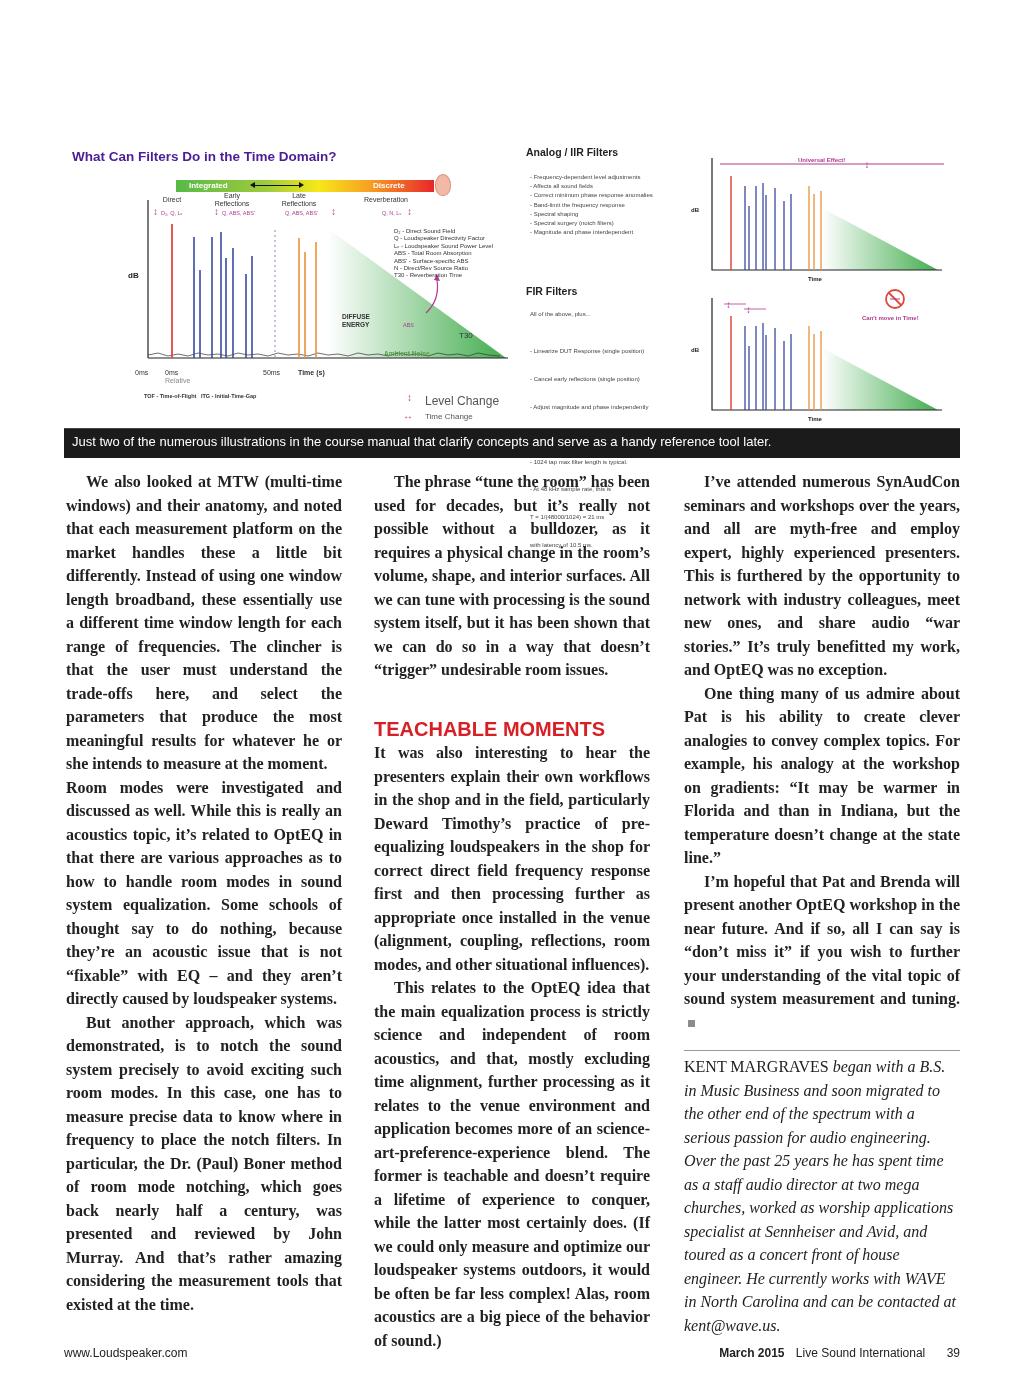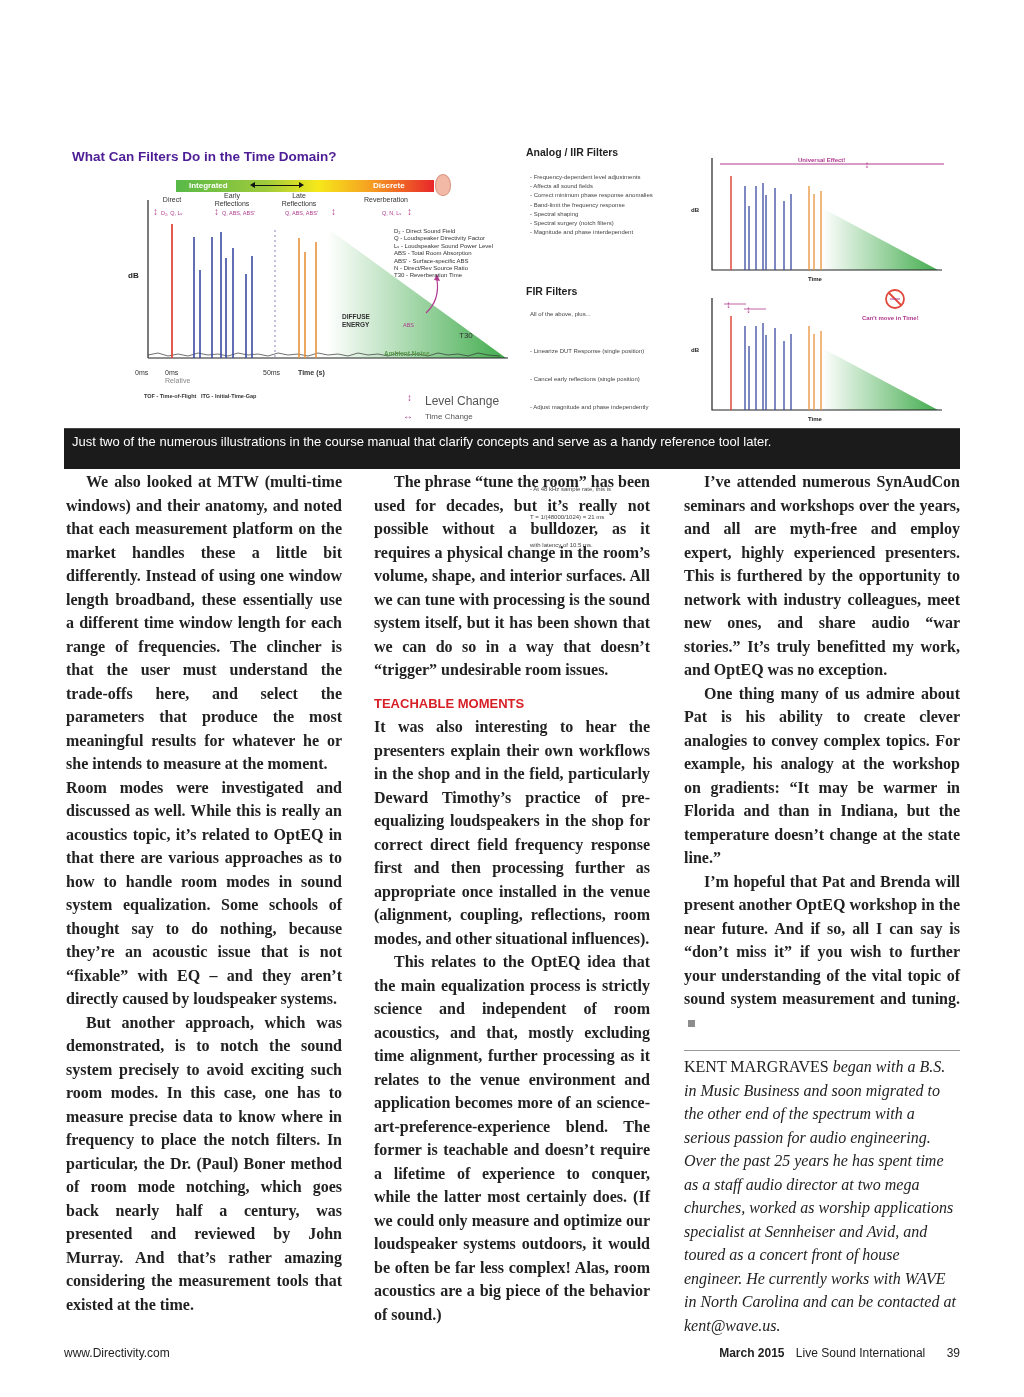--- a/index.html
+++ b/index.html
@@ -29,32 +29,32 @@
   .legend-abbrev { position: absolute; left: 330px; top: 88px; font-size: 6px; line-height: 7.4px; color: #333; font-family: "Liberation Sans", sans-serif; }
   .legend-abbrev div { white-space: nowrap; }
 
   #fig-right-col { position: absolute; left: 452px; top: 0; width: 444px; height: 288px; }
   .filter-title { position: absolute; font-size: 10.5px; font-weight: bold; color: #222; font-family: "Liberation Sans", sans-serif; }
   .filter-list { position: absolute; font-size: 6px; line-height: 9.2px; color: #444; font-family: "Liberation Sans", sans-serif; }
   .filter-list div { white-space: nowrap; }
   .mini-chart { position: absolute; width: 250px; height: 120px; }
 
   
-  #caption { position: absolute; left: 64px; top: 428px; width: 896px; height: 41px; background: #1b1b1b;
+  #caption { position: absolute; left: 64px; top: 428px; width: 896px; height: 30px; background: #1b1b1b;
     border-top: 1px solid #444; color: #fff; font-family: "Liberation Sans", sans-serif; font-size: 13px;
     line-height: 25px; padding-left: 8px; white-space: nowrap; }
 
   
   .col { position: absolute; top: 470px; font-size: 16px; line-height: 23.5px; color: #222; text-align: justify; }
   #col1 { left: 66px; width: 276px; }
   #col2 { left: 374px; width: 276px; }
   #col3 { left: 684px; width: 276px; }
   .col p { text-indent: 20px; font-weight: bold; }
   .col p.noindent { text-indent: 0; }
-  .col h3 { font-family: "Liberation Sans", sans-serif; color: #d71f26; font-size: 13px; font-weight: bold; line-height: 23.5px; margin-top: 10px; }
+  .col h3 { font-family: "Liberation Sans", sans-serif; color: #d71f26; font-size: 20px; font-weight: bold; line-height: 23.5px; margin-top: 36px; }
   .end-mark { display: inline-block; width: 7px; height: 7px; background: #8c8c8c; margin-left: 4px; vertical-align: 1px; }
   #bio-rule { margin: 16px 0 4px 0; border-top: 1.5px solid #999; }
   #bio { text-align: left; font-style: italic; line-height: 23.5px; font-size: 16px; }
   #bio .bio-name { font-style: normal; font-size: 16px; }
 
   
   #footer { position: absolute; left: 64px; top: 1346px; width: 896px; height: 16px; font-family: "Liberation Sans", sans-serif; font-size: 12px; color: #222; }
   #footer-url { position: absolute; left: 0; top: 0; }
   #footer-right { position: absolute; right: 0; top: 0; white-space: nowrap; }
   #footer-right .date { font-weight: bold; margin-right: 8px; }
@@ -256,19 +256,19 @@
 
 <div id="col3" class="col">
   <p>I’ve attended numerous SynAudCon seminars and workshops over the years, and all are myth-free and employ expert, highly experienced presenters. This is furthered by the opportunity to network with industry colleagues, meet new ones, and share audio “war stories.” It’s truly benefitted my work, and OptEQ was no exception.</p>
   <p>One thing many of us admire about Pat is his ability to create clever analogies to convey complex topics. For example, his analogy at the workshop on gradients: “It may be warmer in Florida and than in Indiana, but the temperature doesn’t change at the state line.”</p>
   <p><span>I’m hopeful that Pat and Brenda will present another OptEQ workshop in the near future. And if so, all I can say is “don’t miss it” if you wish to further your understanding of the vital topic of sound system measurement and tuning.</span><span class="end-mark"></span></p>
   <div id="bio-rule"></div>
   <div id="bio"><span class="bio-name">KENT MARGRAVES</span><span> began with a B.S. in Music Business and soon migrated to the other end of the spectrum with a serious passion for audio engineering. Over the past 25 years he has spent time as a staff audio director at two mega churches, worked as worship applications specialist at Sennheiser and Avid, and toured as a concert front of house engineer. He currently works with WAVE in North Carolina and can be contacted at kent@wave.us.</span></div>
 </div>
 
 <div id="footer">
-  <span id="footer-url">www.Directivity.com</span>
+  <span id="footer-url">www.Loudspeaker.com</span>
   <span id="footer-right">
     <span class="date">March 2015</span>
     <span class="pub">Live Sound International</span>
     <span>39</span>
   </span>
 </div>
 
 </body></html>

